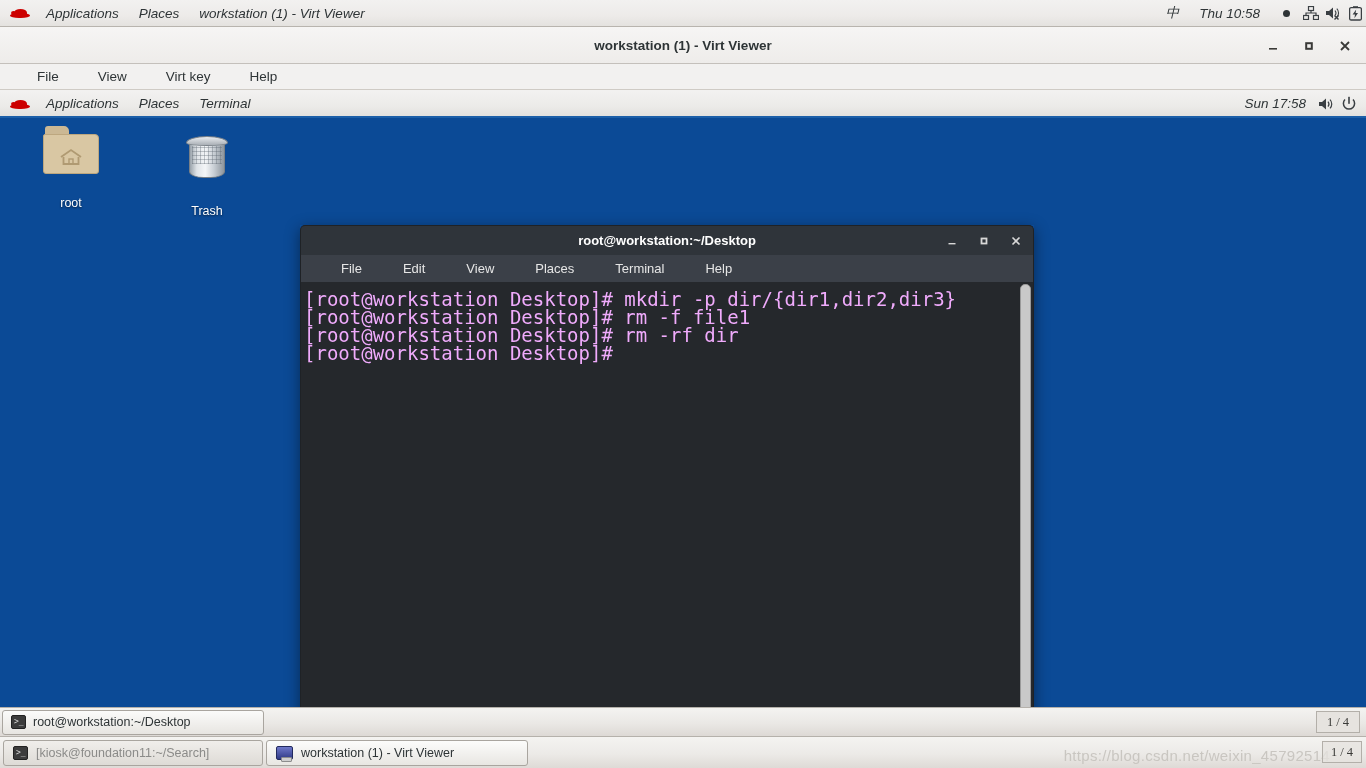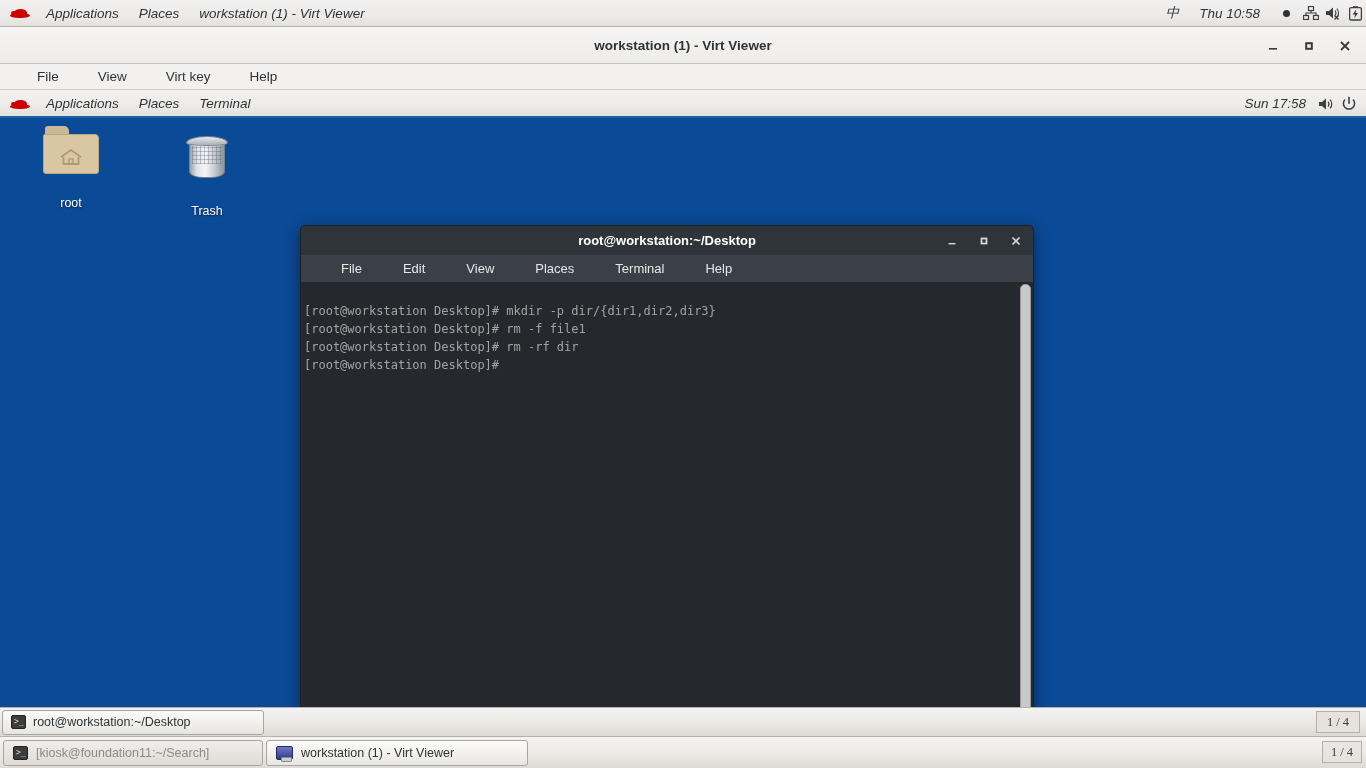--- a/index.html
+++ b/index.html
@@ -180,25 +180,25 @@
 
   #term-body {
     position: relative;
     height: 444px;
     background: #25282c;
     border: 1px solid #1f2226; border-top: none;
     border-bottom-left-radius: 3px; border-bottom-right-radius: 3px;
     overflow: hidden;
   }
   #term-text {
-    padding: 20px 0 0 3px;
+    padding: 8px 0 0 3px;
     font-family: "DejaVu Sans Mono", monospace;
-    font-size: 12px;
+    font-size: 19px;
     line-height: 18px;
-    color: #a3a3a3;
+    color: #f0abfc;
     white-space: pre;
   }
   #term-scrollbar {
     position: absolute; right: 2px; top: 2px;
     width: 11px; height: 438px;
     background: #25282c;
   }
   #term-scroll-thumb {
     position: absolute; right: 0; top: 0;
     width: 11px; height: 436px;
@@ -481,14 +481,15 @@
 
 <div id="host-taskbar">
   <div class="host-task-button">
     <span class="term-mini-icon">&gt;_</span>
     <span>[kiosk@foundation11:~/Search]</span>
   </div>
   <div class="host-task-button active">
     <span class="vv-mini-icon"></span>
     <span>workstation (1) - Virt Viewer</span>
   </div>
+  <div id="watermark">https://blog.csdn.net/weixin_45792514</div>
   <div id="host-ws">1 / 4</div>
 </div>
 
 </body></html>

